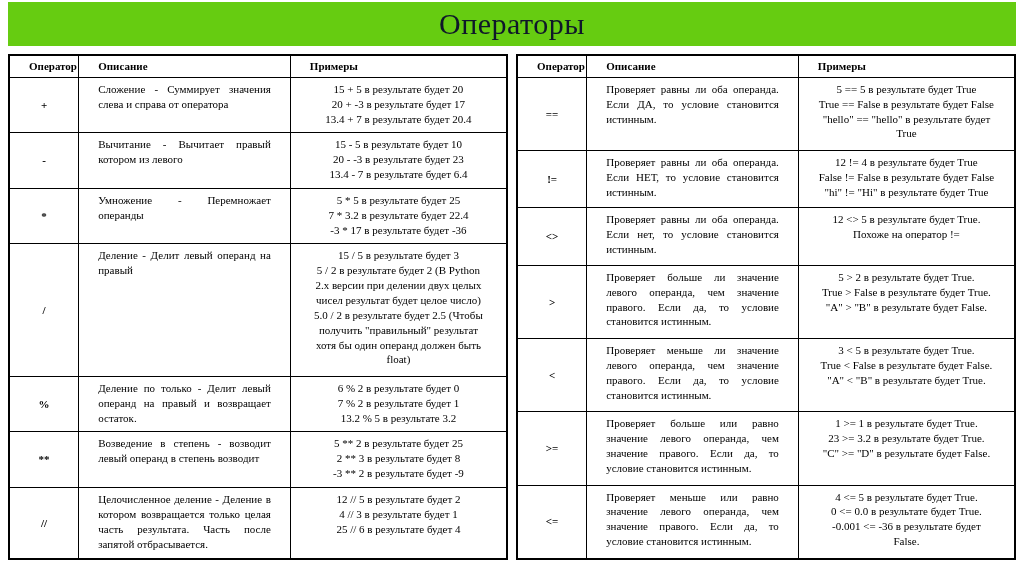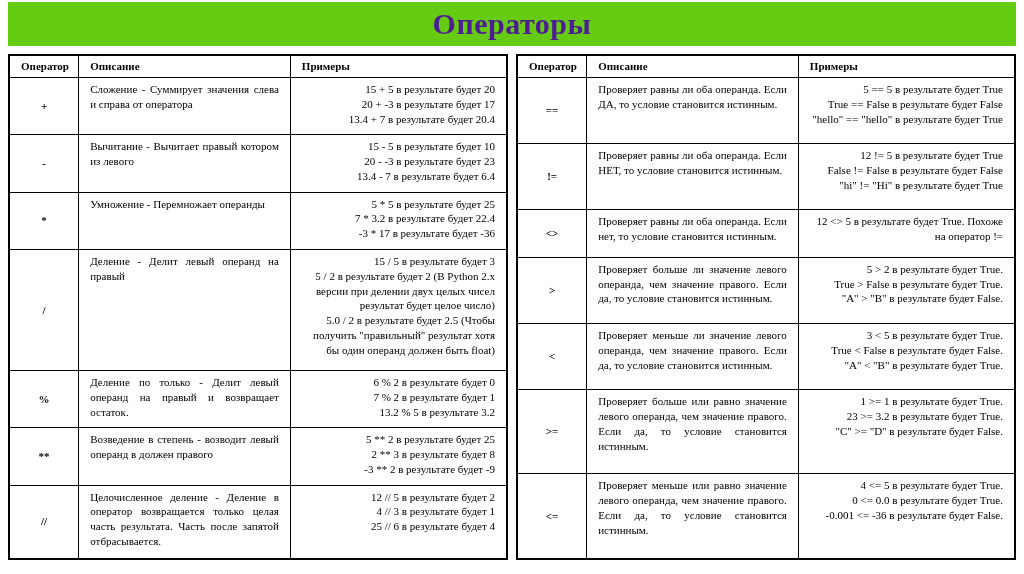--- a/index.html
+++ b/index.html
@@ -11,41 +11,41 @@
   .title-bar {
     margin: 2px 8px 0 8px;
     height: 44px;
     background: var(--accent, #66cc11);
     display: flex;
     align-items: center;
     justify-content: center;
   }
   .title-bar span {
     font-size: 30px;
-    font-weight: bold;
-    color: #4c1d95;
+    font-weight: normal;
+    color: #0f172a;
     letter-spacing: 0.5px;
   }
 
   .tables {
     display: flex;
     gap: 8px;
     padding: 8px 8px 0 8px;
   }
 
   table.op-table {
     border-collapse: collapse;
     width: 50%;
     height: 506px;
     table-layout: fixed;
     border: 2px solid #000;
   }
   table.op-table th, table.op-table td {
     border: 1px solid #000;
-    padding: 4px 11px;
+    padding: 4px 19px;
     font-size: 11px;
     line-height: 1.35;
   }
   table.op-table th {
     text-align: left;
     font-weight: bold;
     vertical-align: middle;
     height: 22px;
     padding-top: 3px;
     padding-bottom: 3px;
@@ -56,21 +56,21 @@
     font-weight: bold;
     font-size: 13px;
   }
   td.desc {
     text-align: justify;
     vertical-align: top;
   }
   td.ex {
     vertical-align: top;
     white-space: pre-line;
-    text-align: right;
+    text-align: center;
   }
   .b { font-weight: normal; }
   col.c-op { width: 14%; }
   col.c-desc { width: 42.5%; }
   col.c-ex { width: 43.5%; }
 </style>
 </head>
 <body>
 
 <div class="slide">
@@ -125,28 +125,28 @@
           </tr>
           <tr>
             <td class="op">%</td>
             <td class="desc"><span>Деление по только - Делит левый операнд на правый и возвращает остаток.</span></td>
             <td class="ex">6 % 2 в результате будет 0
 7 % 2 в результате будет 1
 13.2 % 5 в результате 3.2</td>
           </tr>
           <tr>
             <td class="op">**</td>
-            <td class="desc"><span>Возведение в степень - возводит левый операнд в должен правого</span></td>
+            <td class="desc"><span>Возведение в степень - возводит левый операнд в степень возводит</span></td>
             <td class="ex">5 ** 2 в результате будет 25
 2 ** 3 в результате будет 8
 -3 ** 2 в результате будет -9</td>
           </tr>
           <tr>
             <td class="op">//</td>
-            <td class="desc"><span>Целочисленное деление - Деление в оператор возвращается только целая часть результата. Часть после запятой отбрасывается.</span></td>
+            <td class="desc"><span>Целочисленное деление - Деление в котором возвращается только целая часть результата. Часть после запятой отбрасывается.</span></td>
             <td class="ex">12 // 5 в результате будет 2
 4 // 3 в результате будет 1
 25 // 6 в результате будет 4</td>
           </tr>
         </tbody>
     </table>
 
     <table class="op-table">
       <colgroup>
         <col class="c-op">
@@ -164,21 +164,21 @@
           <tr>
             <td class="op">==</td>
             <td class="desc"><span>Проверяет равны ли оба операнда. Если </span><span class="b">ДА</span><span>, то условие становится истинным.</span></td>
             <td class="ex">5 == 5 в результате будет True
 True == False в результате будет False
 "hello" == "hello" в результате будет True</td>
           </tr>
           <tr>
             <td class="op">!=</td>
             <td class="desc"><span>Проверяет равны ли оба операнда. Если </span><span class="b">НЕТ</span><span>, то условие становится истинным.</span></td>
-            <td class="ex">12 != 5 в результате будет True
+            <td class="ex">12 != 4 в результате будет True
 False != False в результате будет False
 "hi" != "Hi" в результате будет True</td>
           </tr>
           <tr>
             <td class="op">&lt;&gt;</td>
             <td class="desc"><span>Проверяет равны ли оба операнда. Если нет, то условие становится истинным.</span></td>
             <td class="ex">12 &lt;&gt; 5 в результате будет True. Похоже на оператор !=</td>
           </tr>
           <tr>
             <td class="op">&gt;</td>

